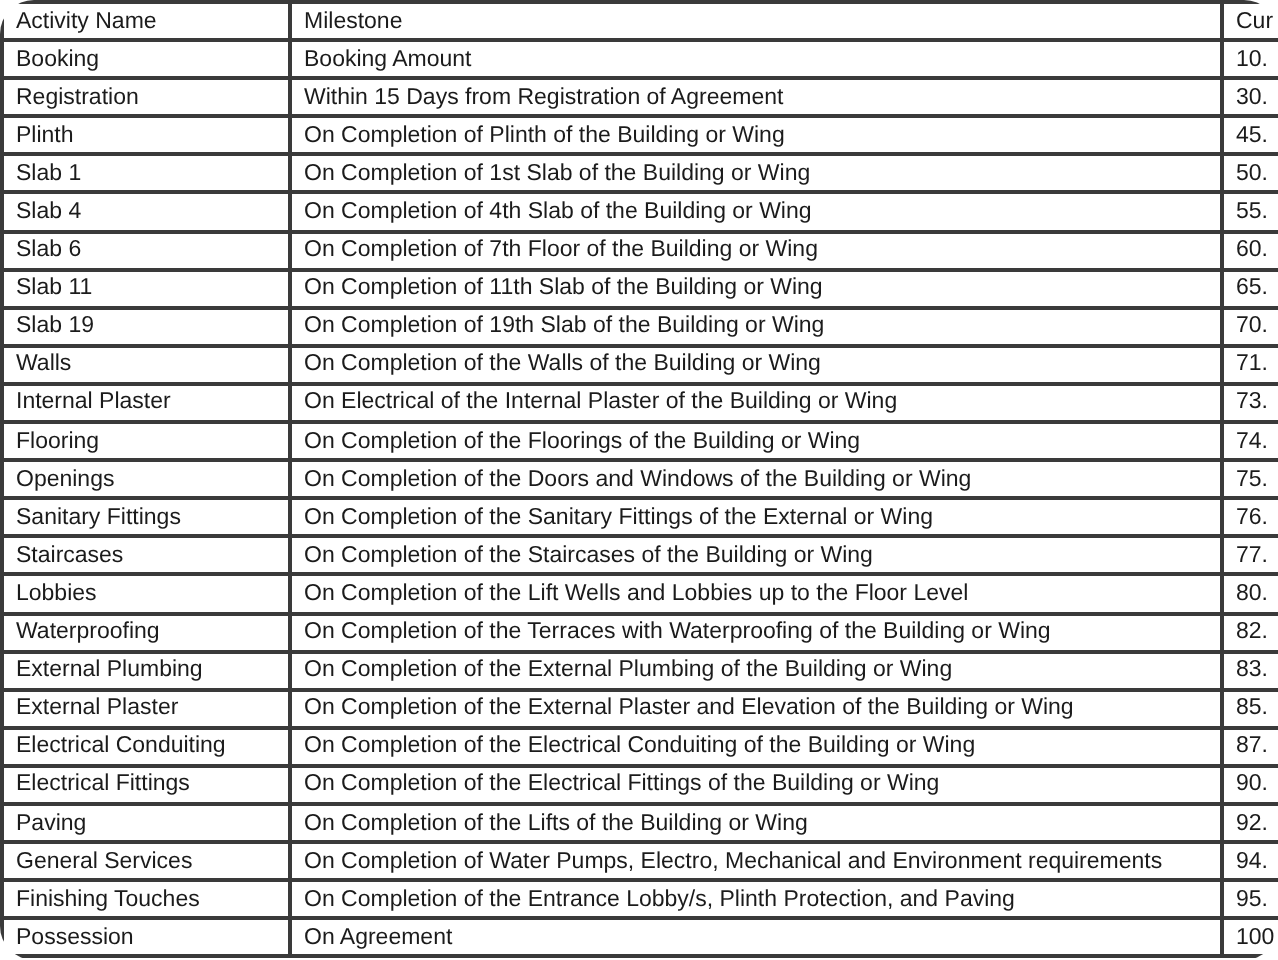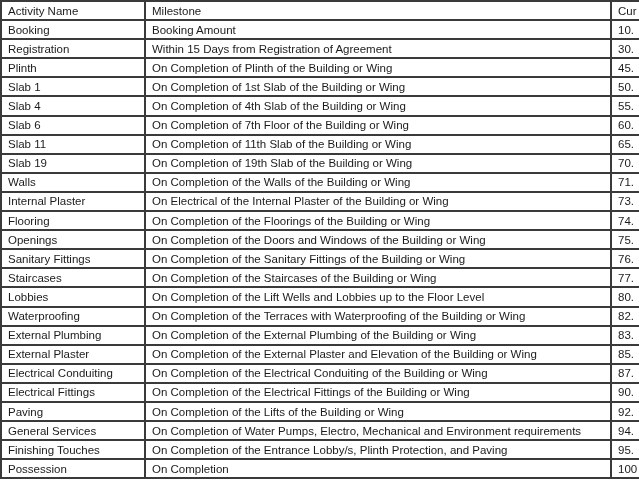--- a/index.html
+++ b/index.html
@@ -7,20 +7,21 @@
     padding: 0;
     background: #ffffff;
   }
   .viewport {
     position: relative;
     width: 639px;
     height: 480px;
     overflow: hidden;
     background: #ffffff;
     font-family: "Liberation Sans", sans-serif;
+    border-radius: 17px;
   }
   table.schedule {
     border-collapse: collapse;
     table-layout: fixed;
     width: 740px;            
     font-family: "Liberation Sans", sans-serif;
     font-size: 11.5px;
     color: #1b1b1b;
   }
   table.schedule th,
@@ -113,21 +114,21 @@
           <td>On Completion of the Floorings of the Building or Wing</td>
           <td class="value-cell">74.</td>
         </tr>
         <tr>
           <td>Openings</td>
           <td>On Completion of the Doors and Windows of the Building or Wing</td>
           <td class="value-cell">75.</td>
         </tr>
         <tr>
           <td>Sanitary Fittings</td>
-          <td>On Completion of the Sanitary Fittings of the Building or Wing</td>
+          <td>On Completion of the Sanitary Fittings of the External or Wing</td>
           <td class="value-cell">76.</td>
         </tr>
         <tr>
           <td>Staircases</td>
           <td>On Completion of the Staircases of the Building or Wing</td>
           <td class="value-cell">77.</td>
         </tr>
         <tr>
           <td>Lobbies</td>
           <td>On Completion of the Lift Wells and Lobbies up to the Floor Level</td>
@@ -168,18 +169,18 @@
           <td>On Completion of Water Pumps, Electro, Mechanical and Environment requirements</td>
           <td class="value-cell">94.</td>
         </tr>
         <tr>
           <td>Finishing Touches</td>
           <td>On Completion of the Entrance Lobby/s, Plinth Protection, and Paving</td>
           <td class="value-cell">95.</td>
         </tr>
         <tr>
           <td>Possession</td>
-          <td>On Completion</td>
+          <td>On Agreement</td>
           <td class="value-cell">100</td>
         </tr>
       </tbody>
   </table>
 </div>
 
 </body></html>

